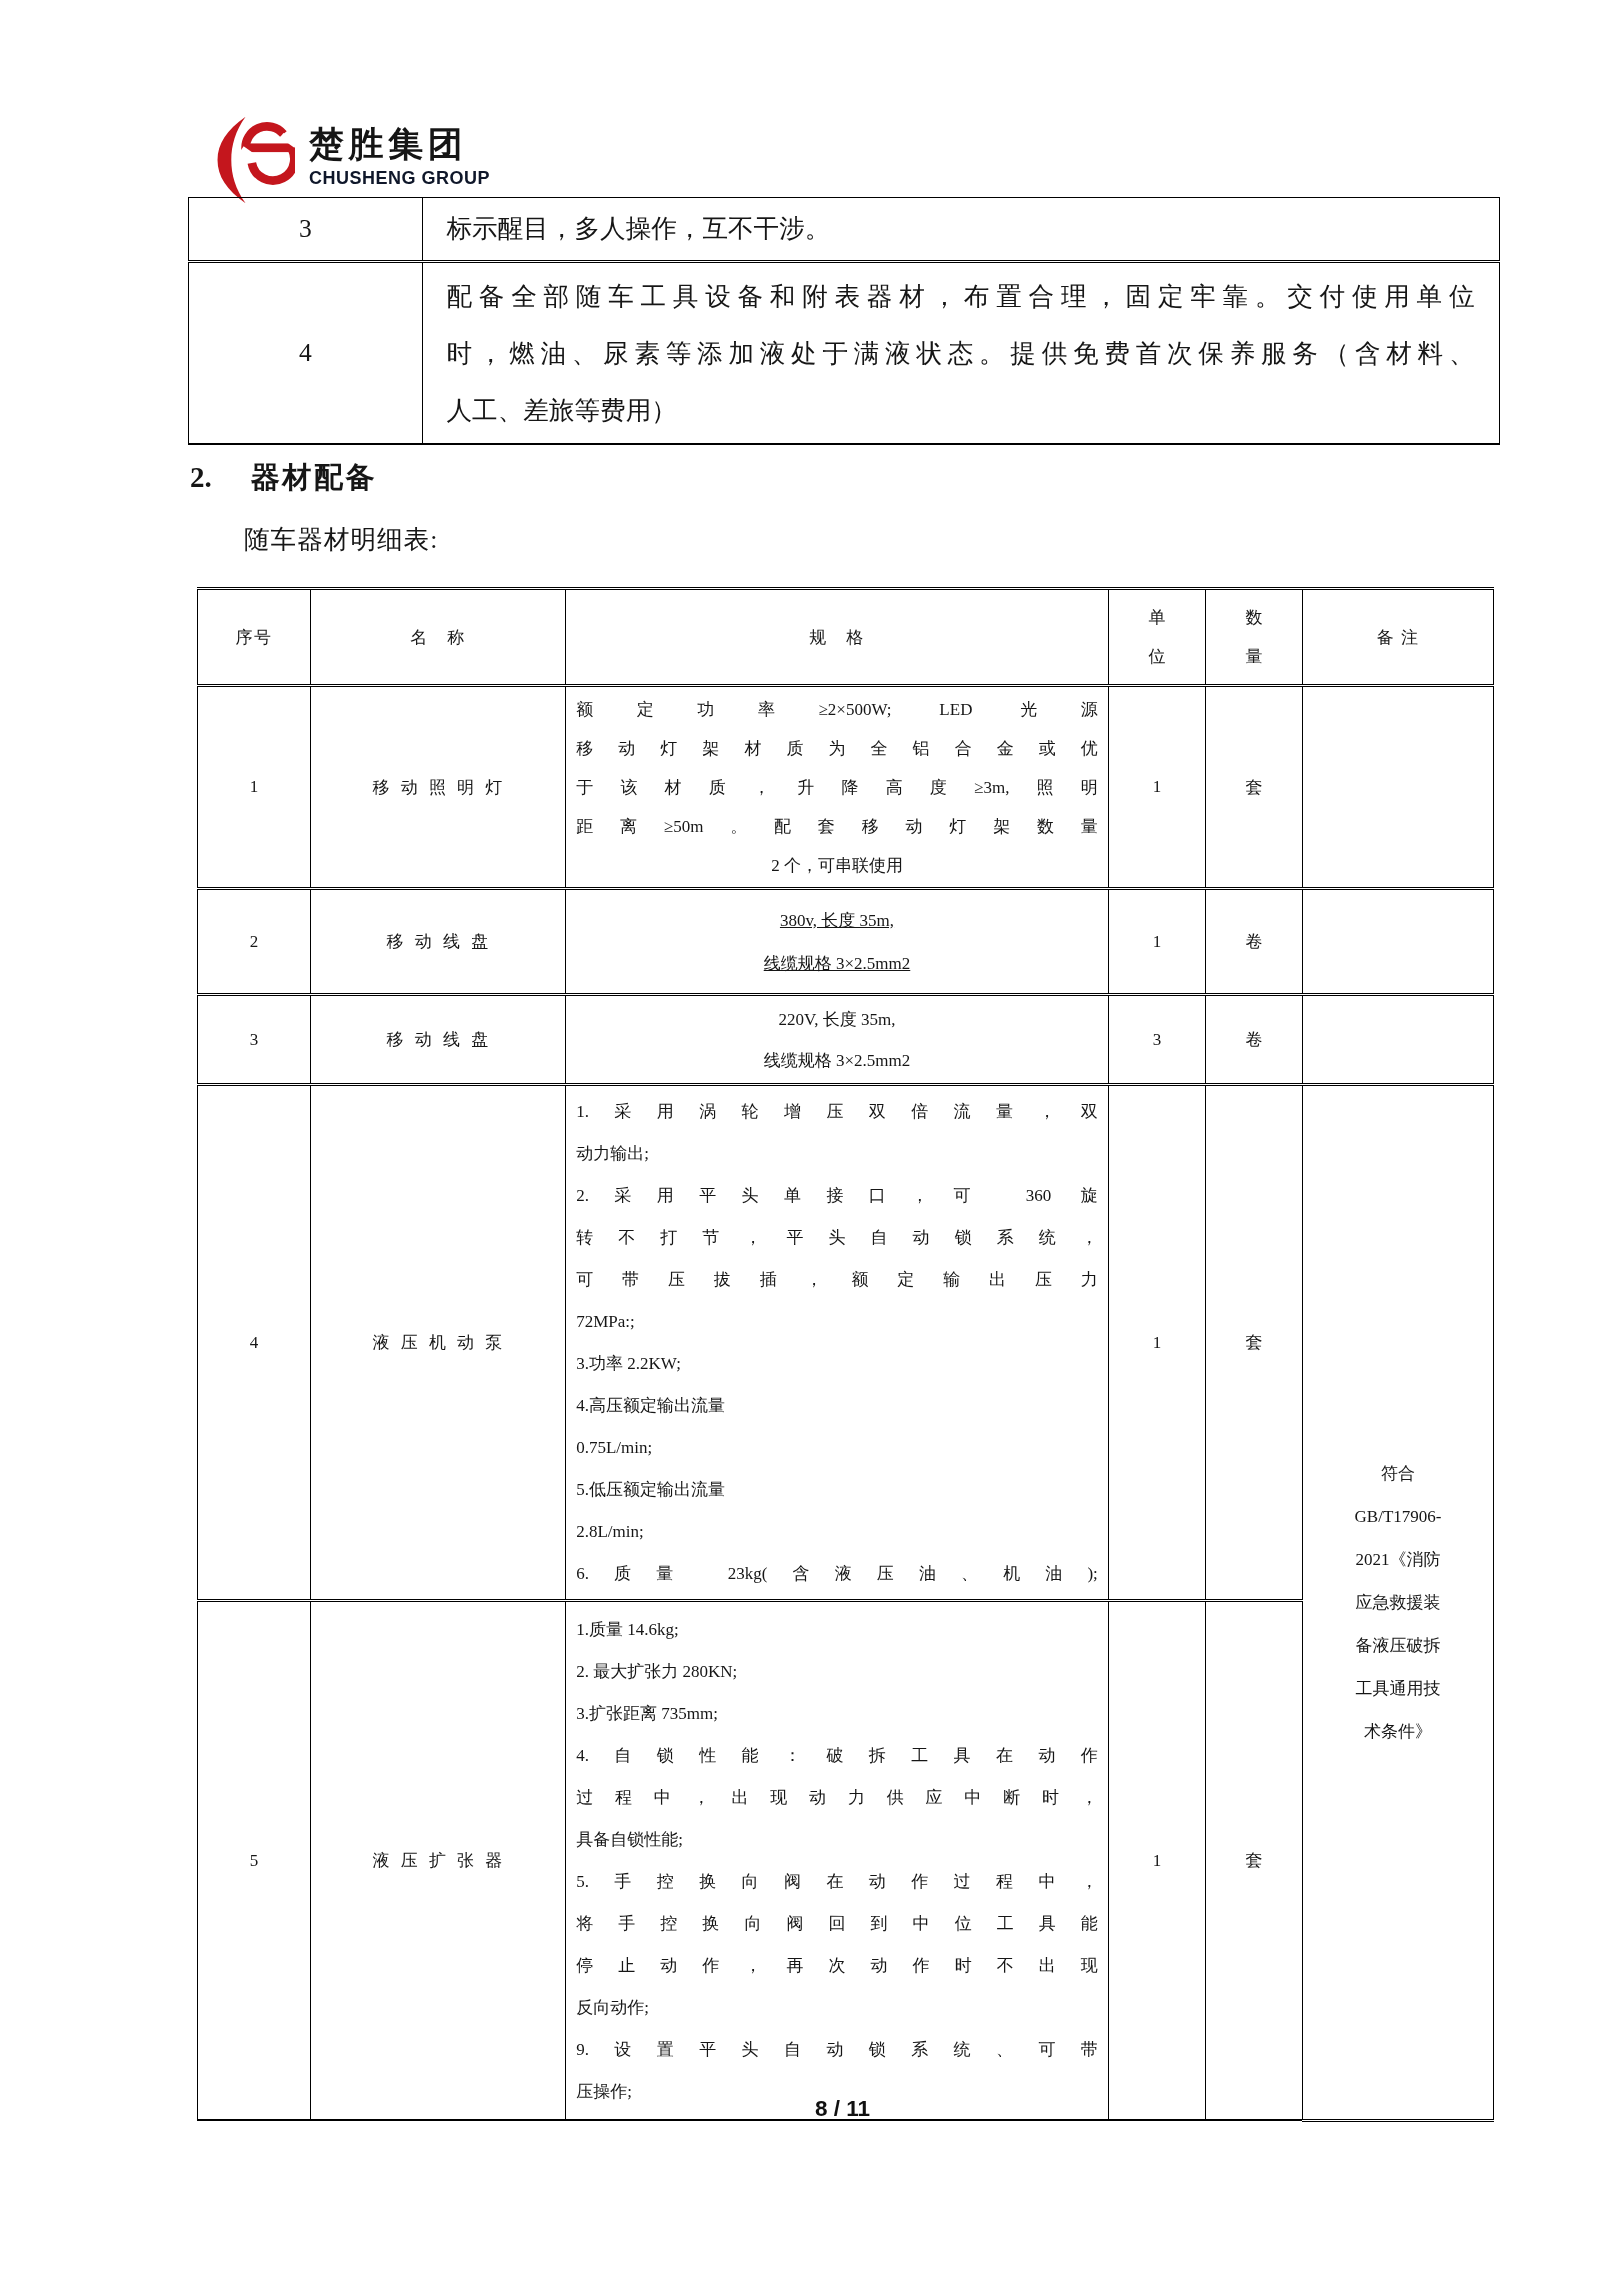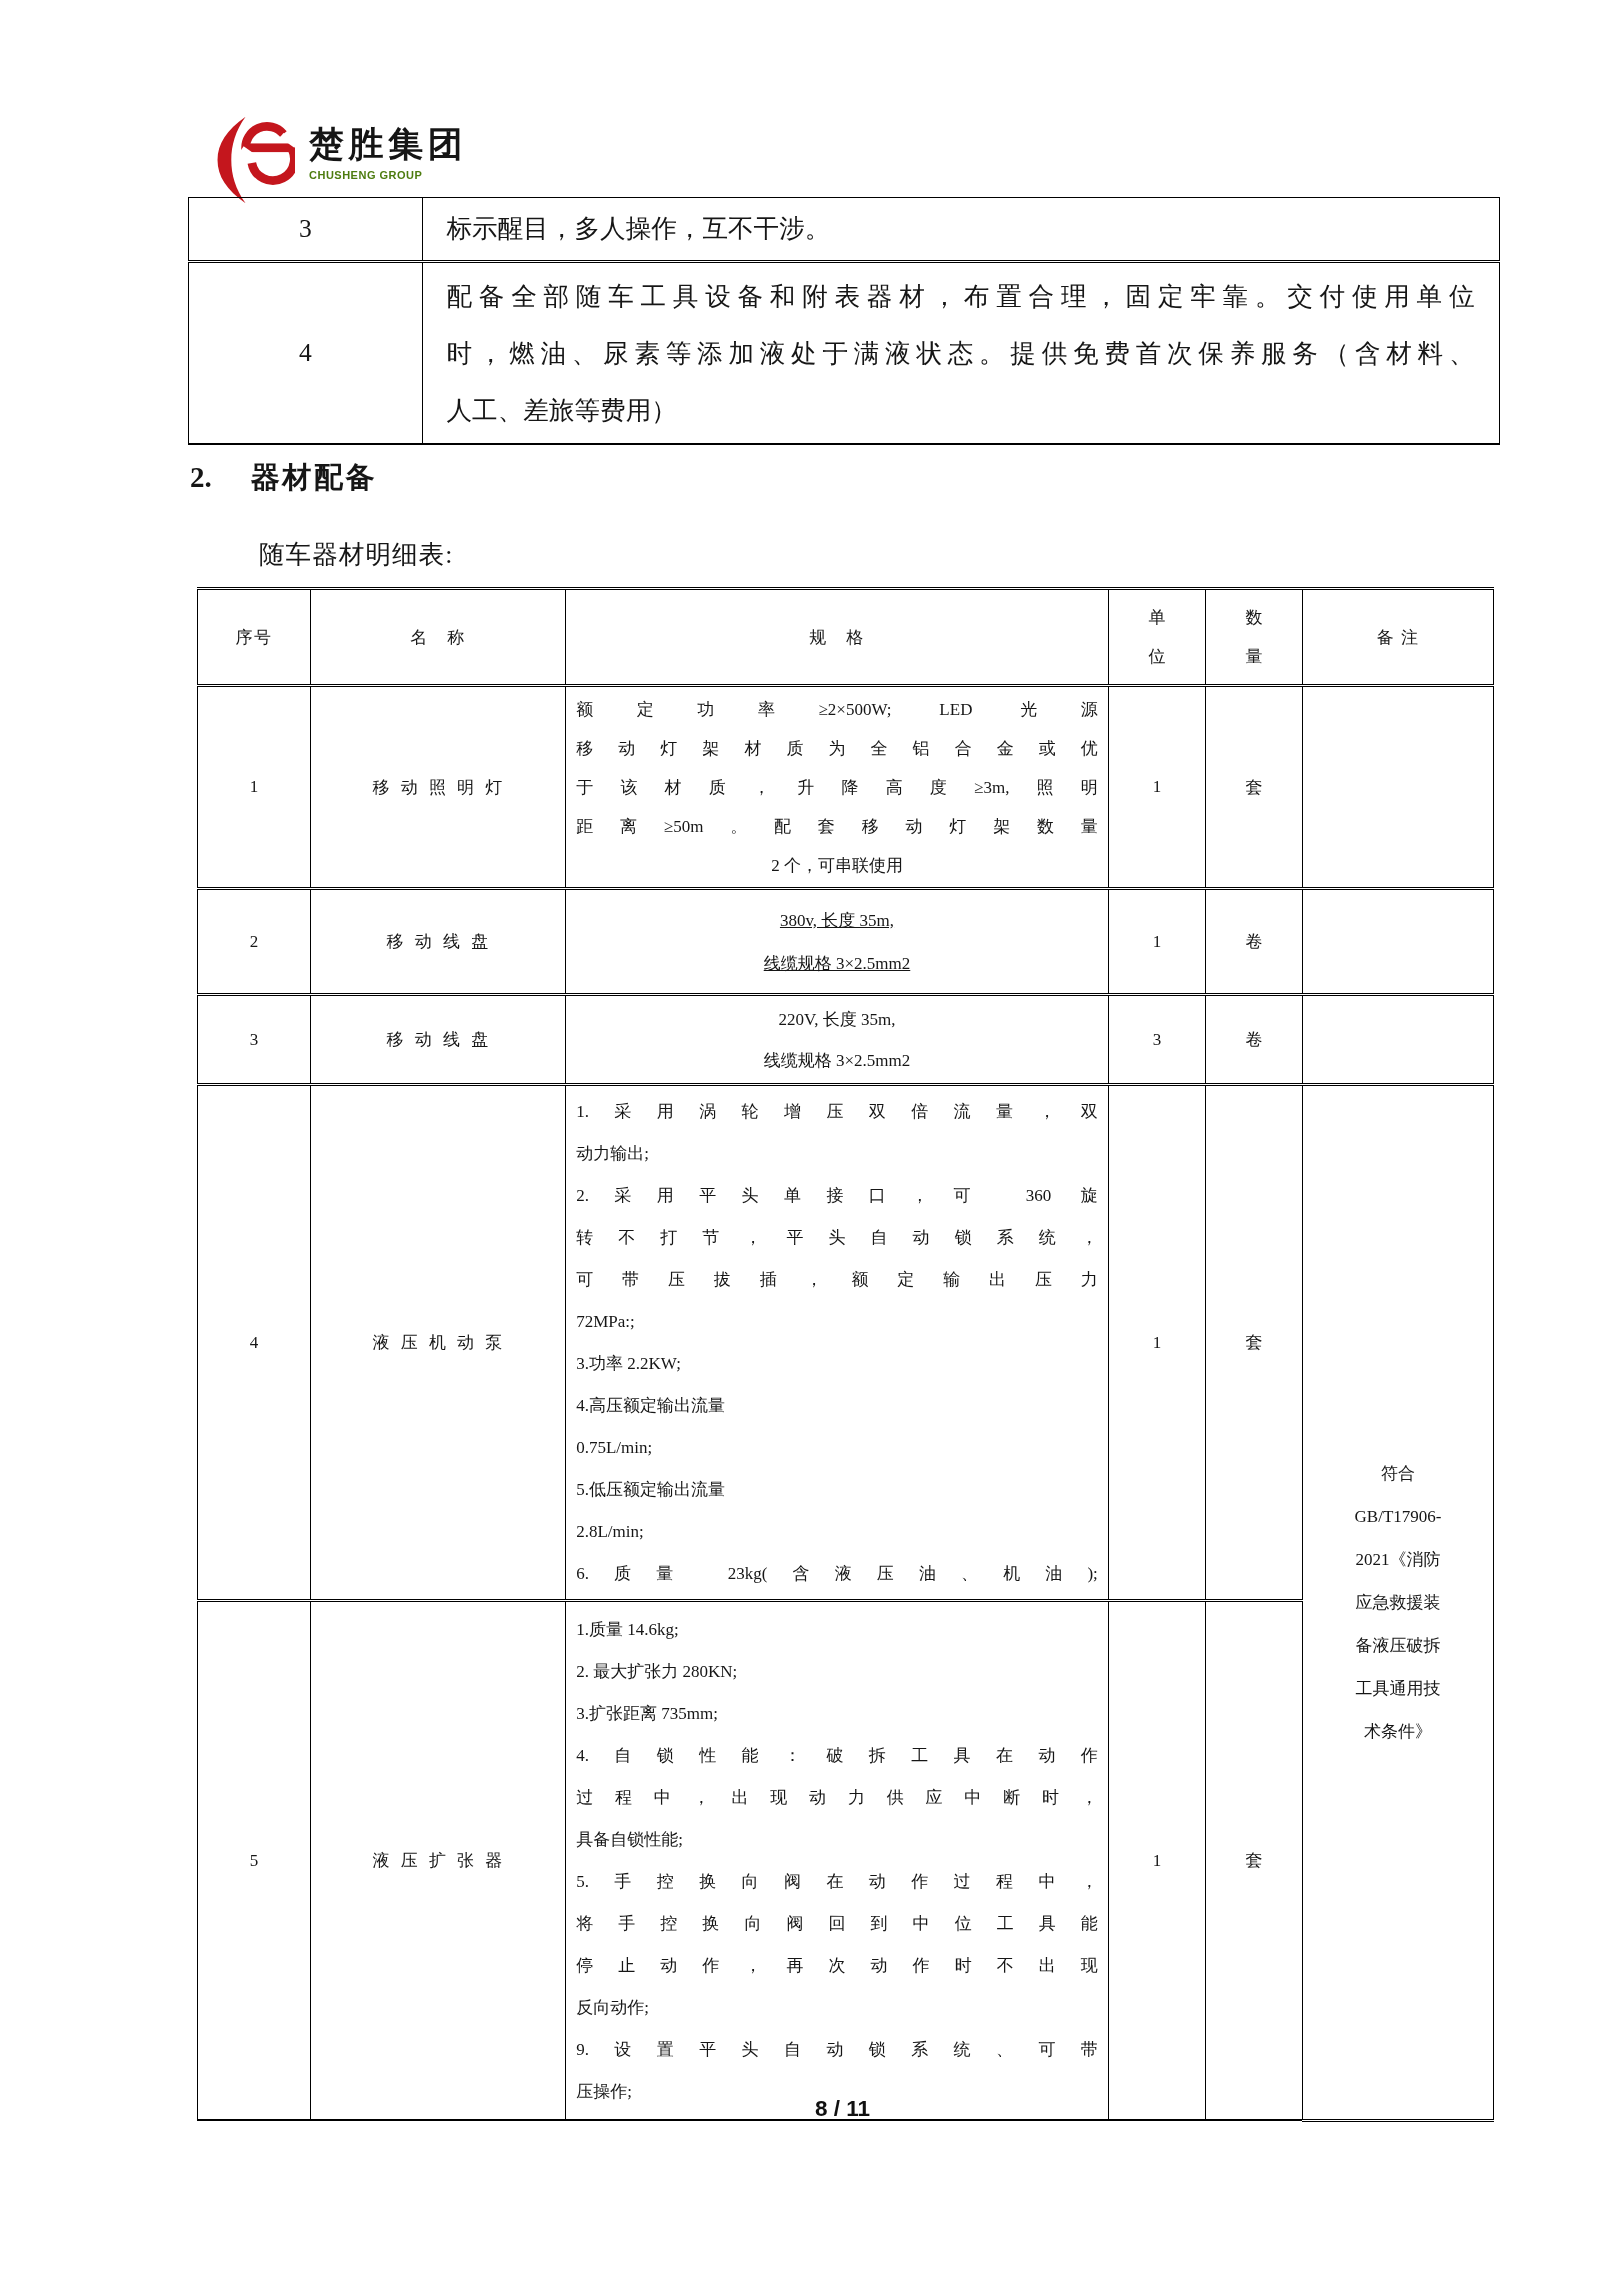--- a/index.html
+++ b/index.html
@@ -14,41 +14,42 @@
   
   .logo{position:absolute;left:216px;top:116px;display:flex;align-items:flex-start;}
   .logo svg{display:block;}
   .logo-text{margin-left:14px;display:flex;flex-direction:column;}
   .logo-cn{
     font-size:35px;font-weight:bold;letter-spacing:4.6px;color:#151515;
     line-height:1.1;margin-top:9.2px;white-space:nowrap;
     font-family:"Liberation Sans","DejaVu Sans",sans-serif;
   }
   .logo-en{
-    font-size:11px;font-weight:bold;letter-spacing:0.5px;color:#4d7c0f;
+    font-size:18px;font-weight:bold;letter-spacing:0.5px;color:#0f172a;
     line-height:1.1;margin-top:5.1px;white-space:nowrap;
     font-family:"Liberation Sans","DejaVu Sans",sans-serif;
+    text-align:right;
   }
   
   table{border-collapse:collapse;table-layout:fixed;}
   td,th{vertical-align:middle;overflow:hidden;}
   .just{text-align:justify;text-align-last:justify;}
   .ctr{text-align:center;}
   .lft{text-align:left;}
   
   .t-top{position:absolute;left:188px;top:197px;width:1311px;font-size:25.6px;}
   .t-top td{border:1.5px solid #000;}
   .t-top tr:first-child td{border-bottom:3.6px double #000;}
   .t-top tr:last-child td{border-bottom:2.6px solid #000;}
   .t-top .c-no{text-align:center;}
   .t-top .cell-text{padding:0 15.3px 0 14.3px;}
   
   .sec{position:absolute;left:190px;top:458px;margin:0;font-size:29px;font-weight:bold;white-space:nowrap;}
   .sec .sec-title{margin-left:39px;letter-spacing:2.6px;}
-  .subtitle{position:absolute;left:244px;top:522px;margin:15px;font-size:25.6px;letter-spacing:1px;white-space:nowrap;}
+  .subtitle{position:absolute;left:244px;top:522px;margin:0;font-size:25.6px;letter-spacing:1px;white-space:nowrap;}
   
   .t-main{position:absolute;left:197px;top:587px;width:1296px;font-size:17px;}
   .t-main th,.t-main td{border:1.5px solid #000;}
   .t-main thead th{
     border-top:3.6px double #000;border-bottom:3.1px double #000;
     font-weight:normal;height:92px;text-align:center;letter-spacing:1.5px;
   }
   .t-main thead th.h-stack{white-space:pre-line;line-height:39px;letter-spacing:0;}
   .t-main tbody td{border-top:3.1px double #000;border-bottom:3.1px double #000;}
   .t-main tbody tr:last-child td{border-bottom:2.6px solid #000;}

